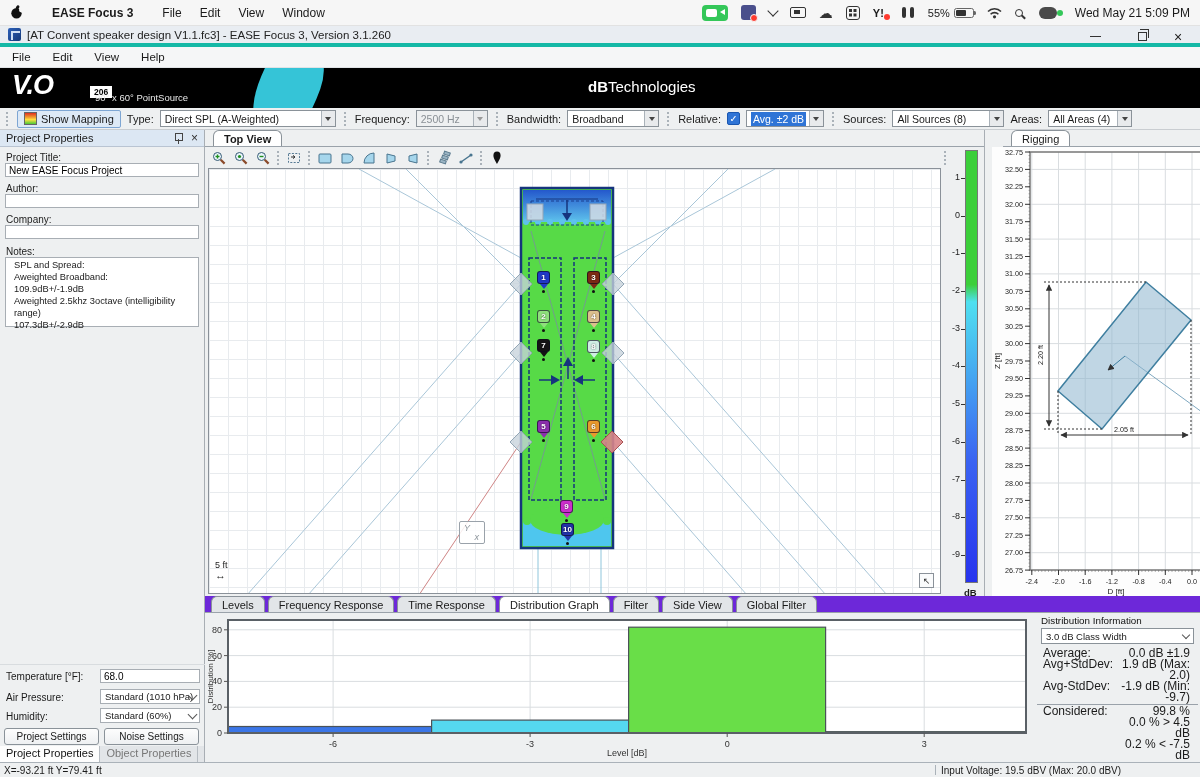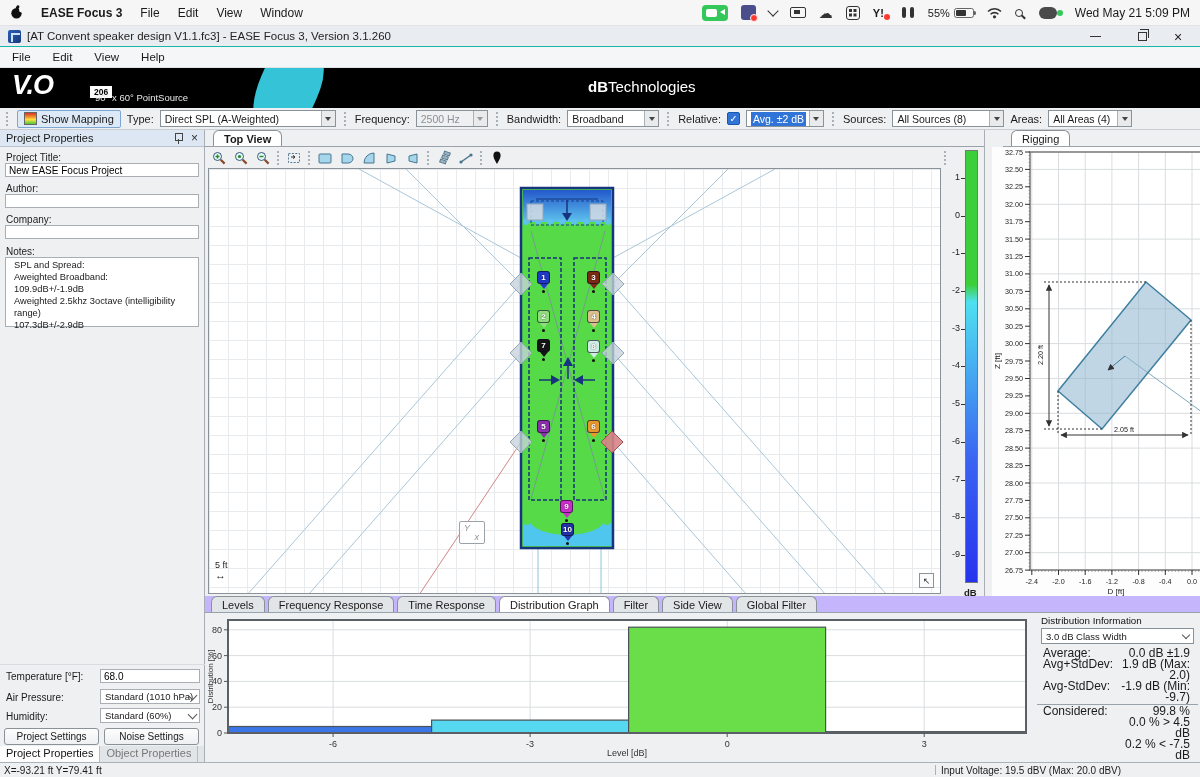--- a/index.html
+++ b/index.html
@@ -1,21 +1,21 @@
 <!DOCTYPE html>
 <html><head>
 <meta charset="utf-8">
 <style>
   *{box-sizing:border-box;margin:0;padding:0}
   body{background:#2b2b2b;font-family:"Liberation Sans",sans-serif}
   .screen{position:relative;width:1200px;height:777px;background:#eef0f1;overflow:hidden;font-size:11px;color:#1a1a1a}
 
   
   .macbar{position:absolute;left:0;top:0;width:1200px;height:26px;background:#f6f6f6;display:flex;align-items:center;justify-content:space-between;padding:0 10px;border-bottom:1px solid #e2e2e2}
-  .macbar-left{display:flex;align-items:center;gap:18px}
+  .macbar-left{display:flex;align-items:center;gap:29px}
   .mac-appname{font-weight:bold;font-size:12px}
   .mac-menu{font-size:12px}
   .macbar-right{display:flex;align-items:center;gap:13px}
   .mi{display:inline-flex;align-items:center;justify-content:center}
   .cam{width:26px;height:16px;background:#34c759;border-radius:4px;position:relative}
   .cam-body{position:absolute;left:4px;top:4px;width:11px;height:8px;background:#fff;border-radius:2px}
   .cam-lens{position:absolute;right:3px;top:4.5px;width:0;height:0;border-top:3.5px solid transparent;border-bottom:3.5px solid transparent;border-right:5px solid #fff}
   .teams{width:15px;height:15px;background:#4a4f8c;border-radius:3px;position:relative}
   .teams::after{content:"";position:absolute;right:-2px;bottom:-2px;width:6px;height:6px;background:#ff3b30;border-radius:50%;border:1px solid #f6f6f6}
   .chev{width:8px;height:8px;border-right:1.8px solid #333;border-bottom:1.8px solid #333;transform:rotate(45deg);margin-top:-4px}
@@ -33,21 +33,21 @@
   .batt{width:20px;height:10px;border:1px solid #666;border-radius:2.5px;position:relative;margin-left:4px}
   .batt::before{content:"";position:absolute;left:1px;top:1px;bottom:1px;width:55%;background:#333;border-radius:1px}
   .batt::after{content:"";position:absolute;right:-3.5px;top:2.5px;width:2.5px;height:4px;background:#666;border-radius:0 1.5px 1.5px 0}
   .mag{width:8px;height:8px;border:1.7px solid #333;border-radius:50%;position:relative;margin-right:3px}
   .mag::after{content:"";position:absolute;width:5px;height:1.7px;background:#333;transform:rotate(45deg);right:-4.5px;bottom:-2.5px}
   .usr{width:18px;height:12px;background:#4a4a4a;border-radius:6px;position:relative;margin-right:5px}
   .usr::after{content:"";position:absolute;right:-6px;top:3px;width:6px;height:6px;background:#34c759;border-radius:50%}
   .clock{font-size:12px}
 
   
-  .titlebar{position:absolute;left:0;top:26px;width:1200px;height:21px;background:#e9edf2;display:flex;align-items:center;padding:0 8px;border-bottom:1px solid #14b8a6}
+  .titlebar{position:absolute;left:0;top:26px;width:1200px;height:21px;background:#e9edf2;display:flex;align-items:center;padding:0 8px;border-bottom:4px solid #14b8a6}
   .title-icon{width:13px;height:13px;background:linear-gradient(135deg,#2b5fb8,#163a7a);border-radius:2px;margin-right:6px;position:relative}
   .title-icon::after{content:"";position:absolute;left:3px;top:3px;width:7px;height:7px;border-left:2px solid #cfe0f5;border-top:2px solid #cfe0f5}
   .title-text{font-size:11.5px;color:#222}
   .wc{position:absolute;top:0;height:21px;width:40px;display:flex;align-items:center;justify-content:center;cursor:default}
   .wc-minline{width:11px;height:1.5px;background:#333}
   .wc-maxbox{width:9px;height:9px;border:1.2px solid #333;position:relative}
   .wc-maxbox::before{content:"";position:absolute;left:1.6px;top:-3.6px;width:8px;height:8px;border-top:1.2px solid #333;border-right:1.2px solid #333}
   .wc-x{font-size:14px;color:#222;line-height:1}
   .appmenu{position:absolute;left:0;top:47px;width:1200px;height:21px;background:#f5f6f7;display:flex;align-items:center;gap:22px;padding:0 12px;border-bottom:1px solid #e0e3e6}
   .appmenu span{font-size:11.5px}
@@ -136,21 +136,21 @@
   .sc-tick{position:absolute;left:19px;width:4px;height:1px;background:#333}
   .scale-unit{position:absolute;top:440px;left:22px;font-weight:bold;font-size:9.5px}
   .scale-grip{position:absolute;left:2px;top:4px;width:3px;height:14px;border-left:2px dotted #aab2b9}
 
   
   .rigging{position:absolute;left:984px;top:130px;width:216px;height:466px;background:#eef0f1;border-left:1px solid #a8aeb4}
   .rig-chart{position:absolute;left:7px;top:17px;width:216px;height:449px;background:#fdfdfd}
   svg text{font-family:"Liberation Sans",sans-serif}
 
   
-  .bottom-tabs{position:absolute;left:205px;top:596px;width:995px;height:17px;background:#c4b5fd;border-bottom:1px solid #9aa2aa;display:flex;align-items:flex-end;padding-left:6px}
+  .bottom-tabs{position:absolute;left:205px;top:596px;width:995px;height:17px;background:#6d28d9;border-bottom:1px solid #9aa2aa;display:flex;align-items:flex-end;padding-left:6px}
   .bottom-area{position:absolute;left:205px;top:613px;width:995px;height:149px;background:#eef0f1}
   #dist-svg{position:absolute;left:0;top:0}
   .dist-info{position:absolute;left:830px;top:0;width:165px;height:149px;padding-top:2px}
   .di-title{font-size:9.8px;padding:0 6px 2px;color:#111}
   .di-combo{position:relative;margin:0 6px 4px;height:16px;background:#fff;border:1px solid #8a9299;font-size:9.5px;display:flex;align-items:center;padding:0 16px 0 4px}
   .di-combo .sel-arrow{position:absolute;right:4px;width:6px;height:6px;border-right:1.4px solid #555;border-bottom:1.4px solid #555;transform:rotate(45deg);margin-top:-3px}
   .di-row{display:flex;min-height:11px;line-height:11px;font-size:12px;padding:0 6px;margin:0 2px}
   .di-row.sep{border-bottom:1px solid #9aa2aa;padding-bottom:1px;margin-bottom:1px}
   .di-lab{width:76px}
   .di-val{flex:1;text-align:right;padding-right:2px}

